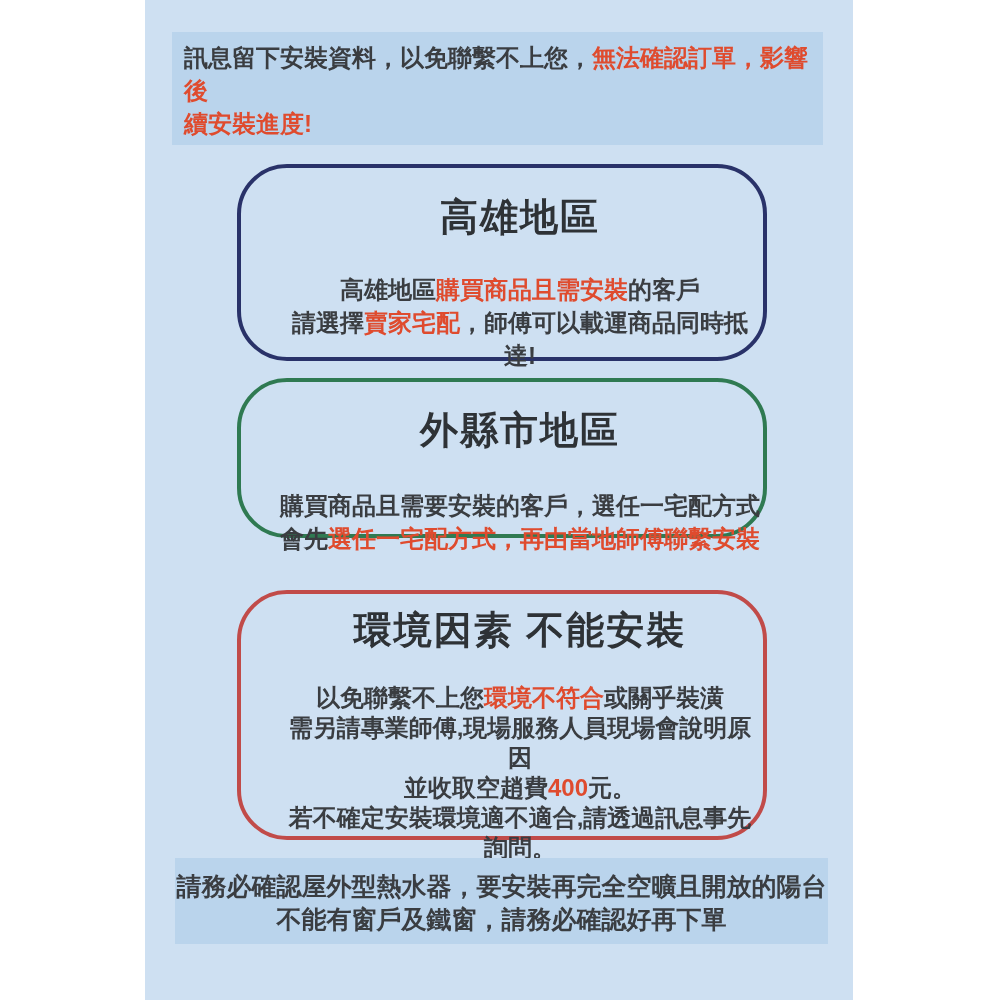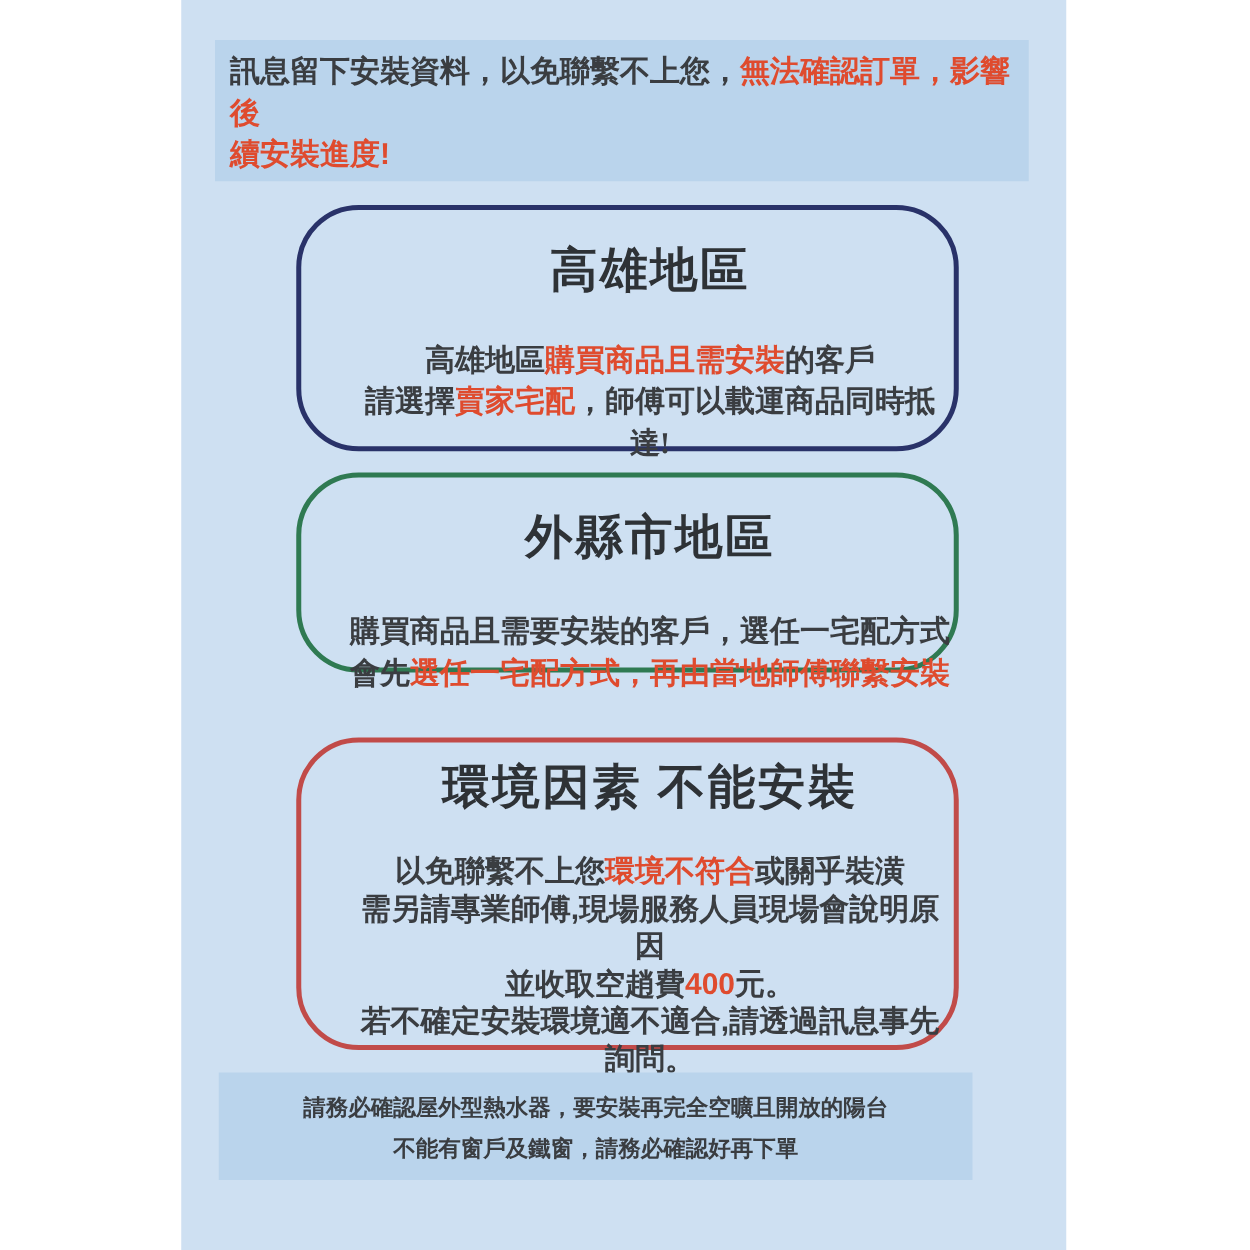--- a/index.html
+++ b/index.html
@@ -16,42 +16,42 @@
   .note {
     position: absolute; background: var(--note_bg, #bad4ec);
     color: var(--text_dark, #3a3d41);
   }
   .top-note {
     left: 27px; top: 32px; width: 651px; height: 113px;
     font-size: 24px; line-height: 33px; padding: 9px 10px 0 12px;
     text-align: left;
   }
   .bottom-note {
-    left: 30px; top: 858px; width: 603px; height: 86px;
-    font-size: 18px; line-height: 33px; padding-top: 12px;
+    left: 30px; top: 858px; width: 653px; height: 86px;
+    font-size: 25px; line-height: 33px; padding-top: 12px;
     text-align: center;
   }
   .rbox {
     position: absolute; left: 92px; width: 530px;
     border: 4px solid; border-radius: 50px; text-align: center;
     background: transparent;
     padding-left: 36px;
   }
   .box1 { top: 164px; height: 197px; }
   .box2 { top: 378px; height: 160px; }
   .box3 { top: 590px; height: 250px; }
   .box-title {
     font-size: 38px; line-height: 46px; letter-spacing: 2px;
     color: var(--title_color, #2e3236);
   }
   .box1 .box-title { margin-top: 26px; }
   .box2 .box-title { margin-top: 25px; }
   .box3 .box-title { margin-top: 13px; }
   .box-body { font-size: 24px; line-height: 33px; color: var(--text_dark, #3a3d41); }
-  .box1 .box-body { margin-top: 33px; font-family: Liberation Serif, serif; }
+  .box1 .box-body { margin-top: 33px; }
   .box2 .box-body { margin-top: 36px; }
   .box3 .box-body { margin-top: 30px; line-height: 30px; }
   .seg-dark { color: var(--text_dark, #3a3d41); }
   .seg-red  { color: var(--text_red, #df4b2e); }
 </style>
 </head>
 <body>
 
 <div class="panel">
 

